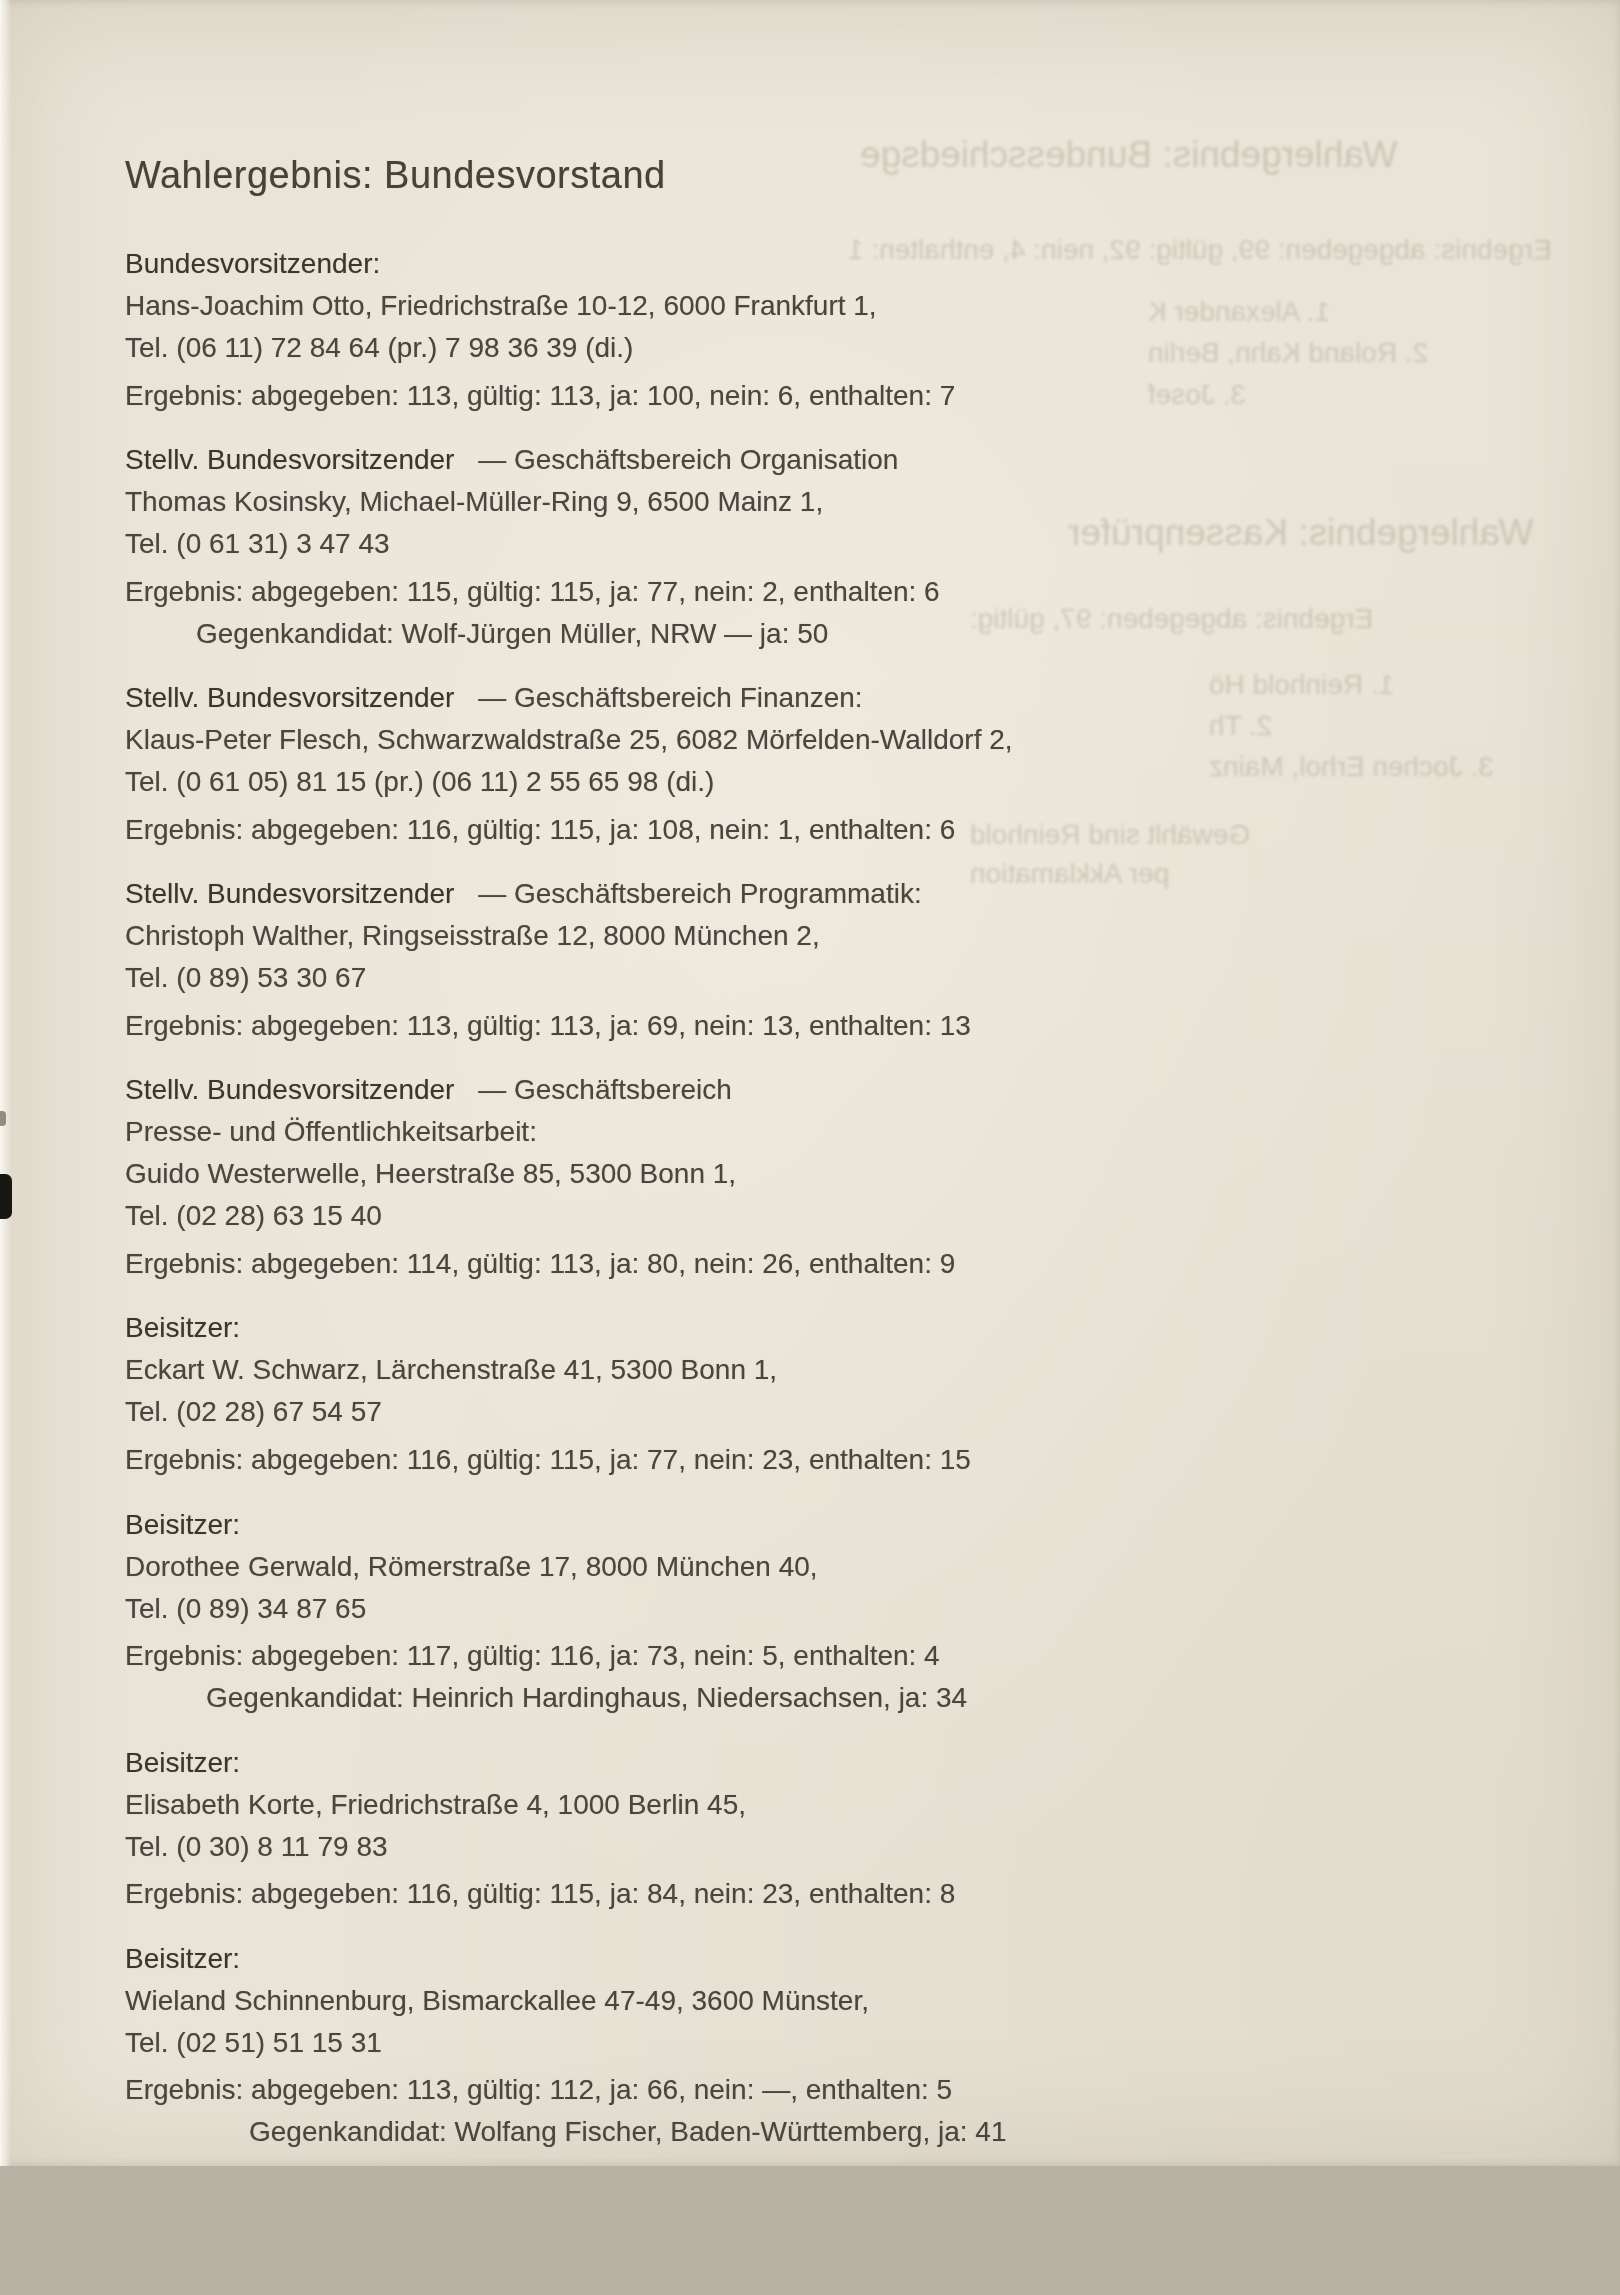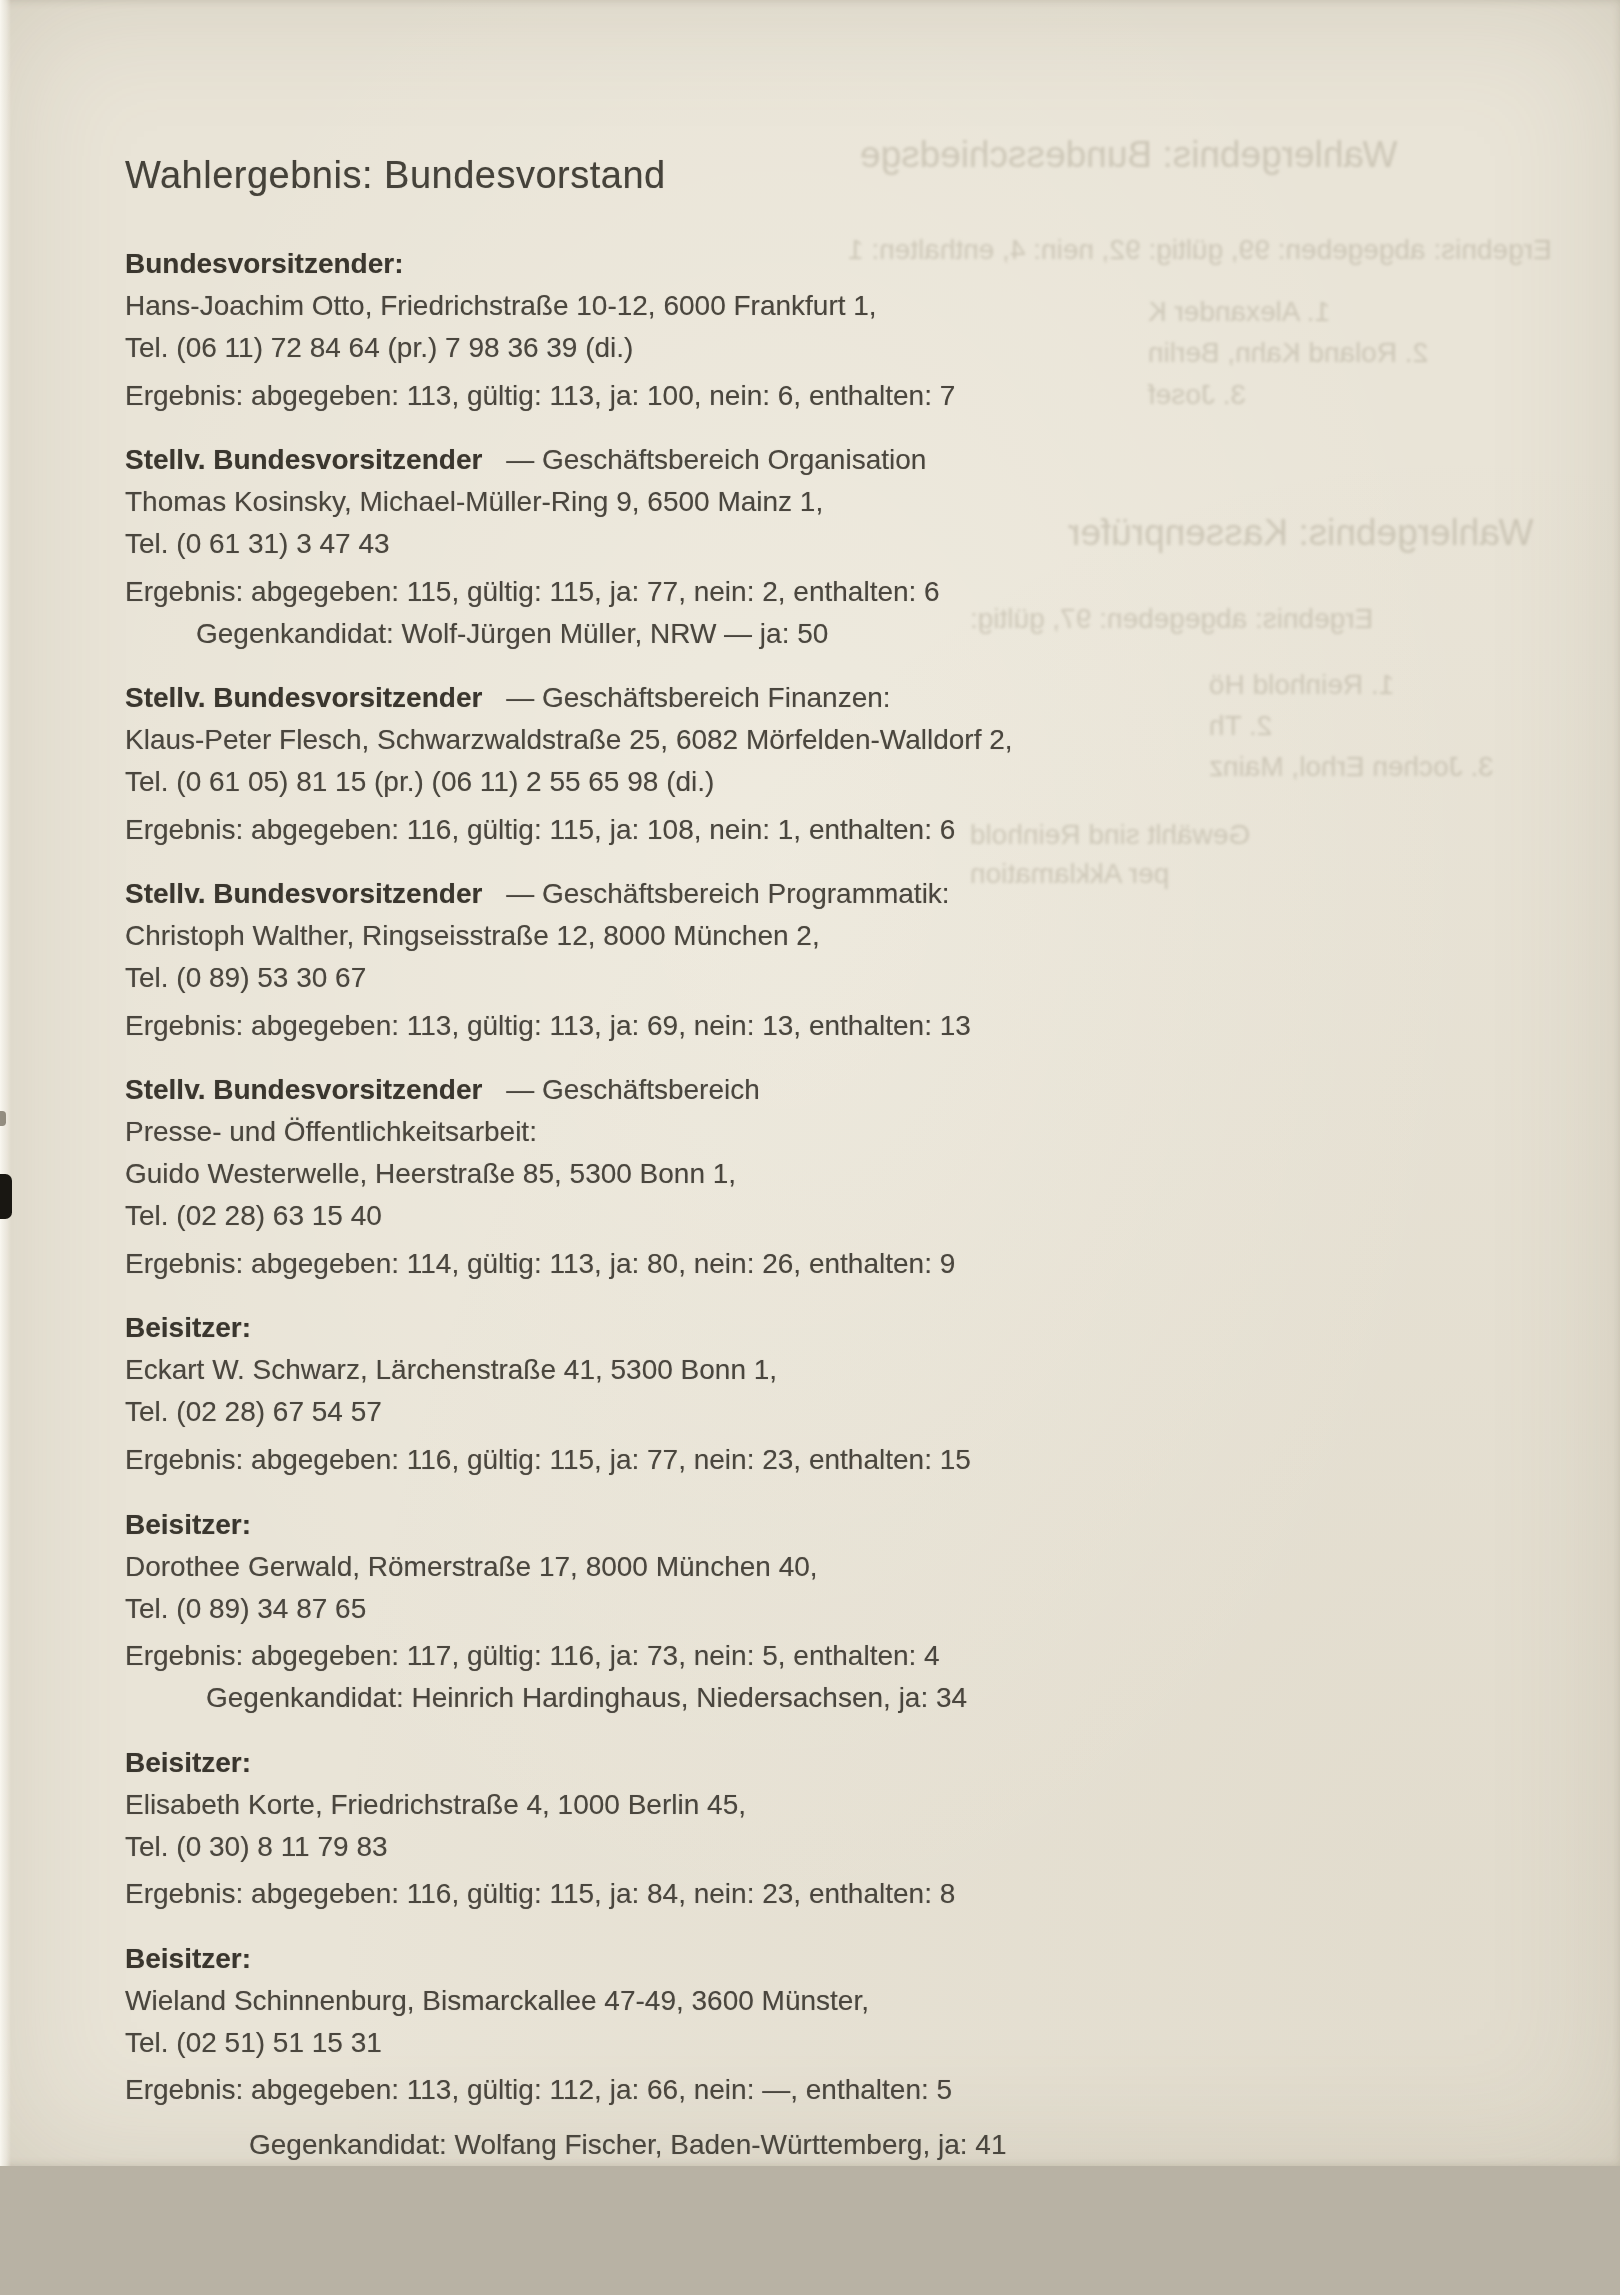--- a/index.html
+++ b/index.html
@@ -62,27 +62,27 @@
     font-size:28px;line-height:42px;
     white-space:nowrap;
     text-shadow:0 0 0.9px rgba(74,70,62,.38);
   }
   .title{
     font-size:38px;font-weight:400;line-height:44px;
     margin:0 0 46px 0;color:#45423a;letter-spacing:0.5px;
   }
   .sec{margin-top:22.5px;}
   .sec:first-child{margin-top:0;}
-  .role-bold{font-weight:700;color:#3a362e;}
+  .role-bold{font-weight:400;color:#3a362e;}
   .role-rest{font-weight:400;margin-left:16px;}
   .result{margin-top:5.6px;}
   
   #sections .sec:nth-child(2) .gk{margin-left:71px;}
   #sections .sec:nth-child(7) .gk{margin-left:81px;}
-  #sections .sec:nth-child(9) .gk{margin-left:124px;margin-top:13px;}
+  #sections .sec:nth-child(9) .gk{margin-left:124px;}
 
   .page-number{
     position:absolute;left:1364px;top:2172px;
     font-size:29px;color:#4a463e;
     text-shadow:0 0 0.9px rgba(74,70,62,.38);
   }
 </style>
 </head>
 <body>
 

